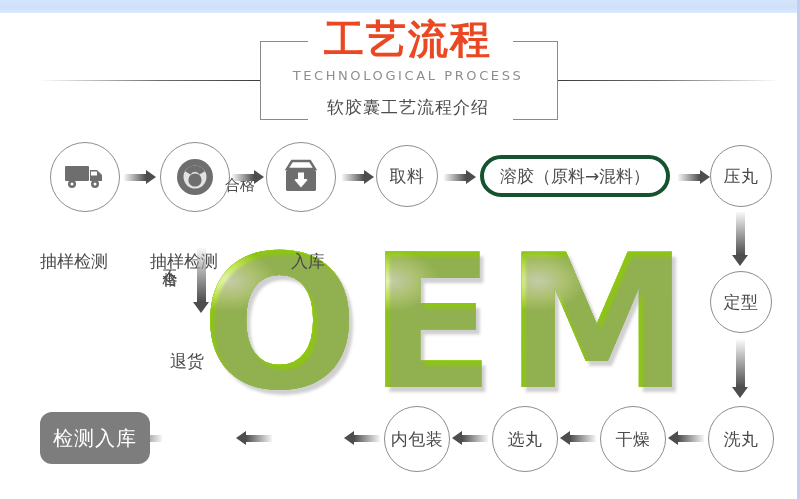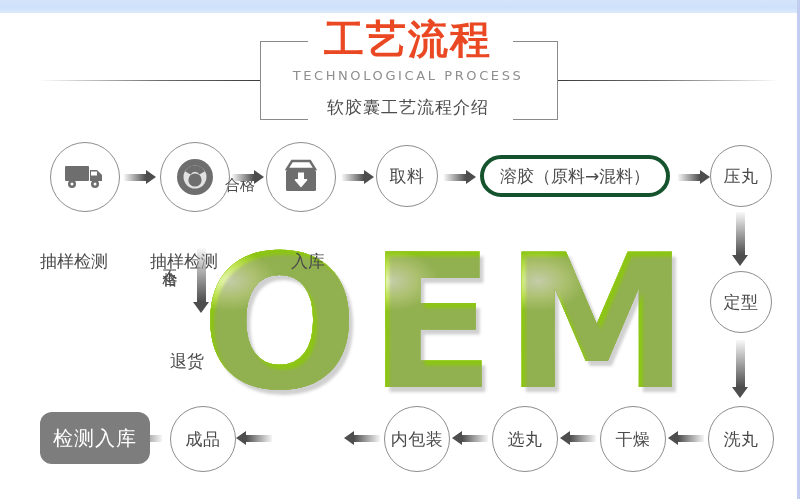--- a/index.html
+++ b/index.html
@@ -282,23 +282,20 @@
   <div class="ar ar-l" style="left:344px;top:434px;width:36px;">
     <div class="shaft" style="width:26px;"></div>
       <div class="head"></div>
   </div>
 
   <div class="ar ar-l" style="left:236px;top:434px;width:36px;">
     <div class="shaft" style="width:26px;"></div>
       <div class="head"></div>
   </div>
 
-  <div class="circle" style="left:170px;top:406px;width:66px;height:66px;">
-    <span class="lbl">成品</span>
-  </div>
   <div class="ar ar-l" style="left:122px;top:434px;width:40px;">
     <div class="shaft" style="width:30px;"></div>
       <div class="head"></div>
   </div>
 
   <div class="gray-box" style="left:40px;top:412px;width:110px;height:52px;">
     <span class="lbl">检测入库</span>
   </div>
 
 </div>

